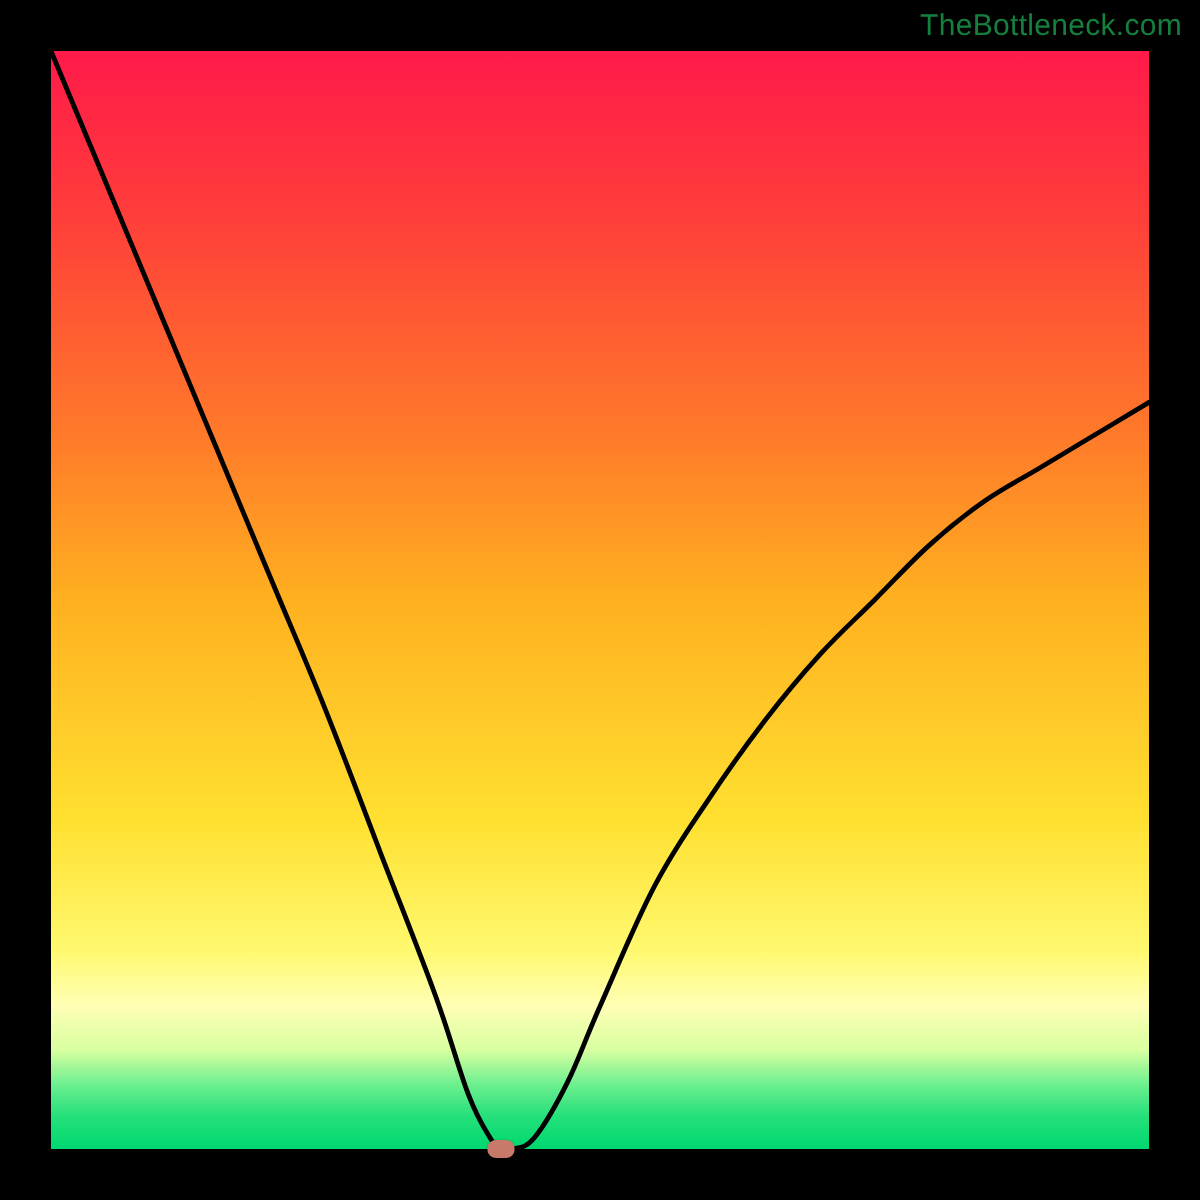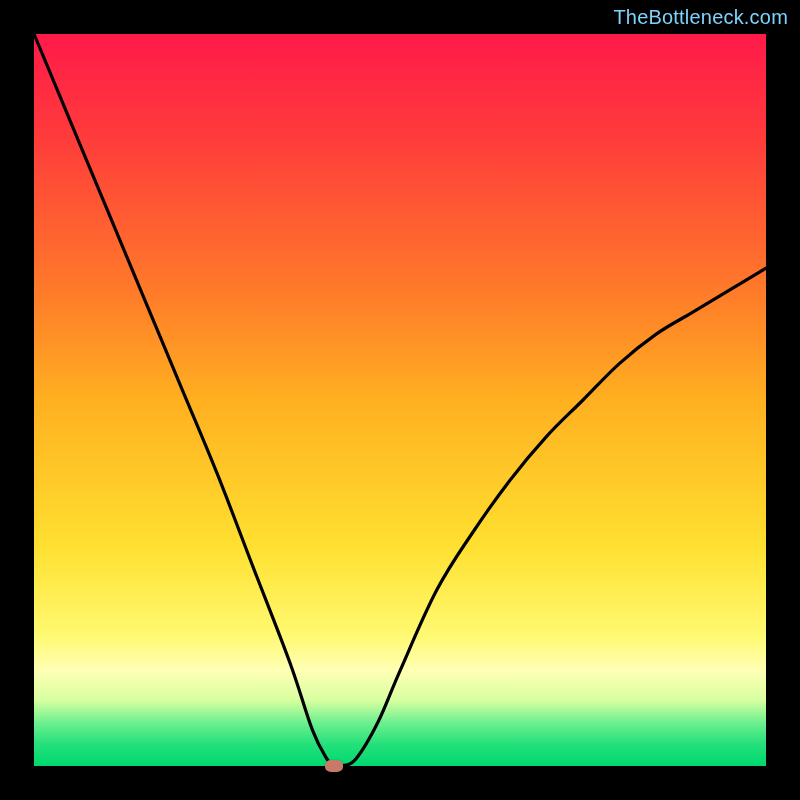--- a/index.html
+++ b/index.html
@@ -52,21 +52,21 @@
     height: 12px;
     border-radius: 6px / 5px;
     background: #c77a6a;
     box-shadow: 0 0 0 1px rgba(0,0,0,0.06);
     transform: translate(-50%, -50%);
   }
   .watermark {
     position: absolute;
     top: 6px;
     right: 12px;
-    color: #7dd3fc;
+    color: #15803d;
     font-size: 20px;
     letter-spacing: 0.2px;
     user-select: none;
   }
 </style>
 </head>
 <body>
 
 <div class="stage">
 

